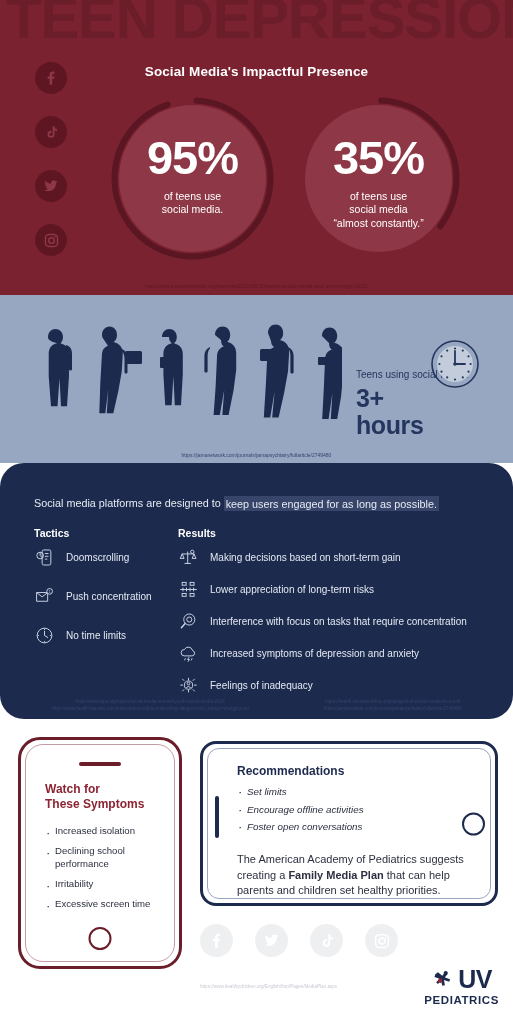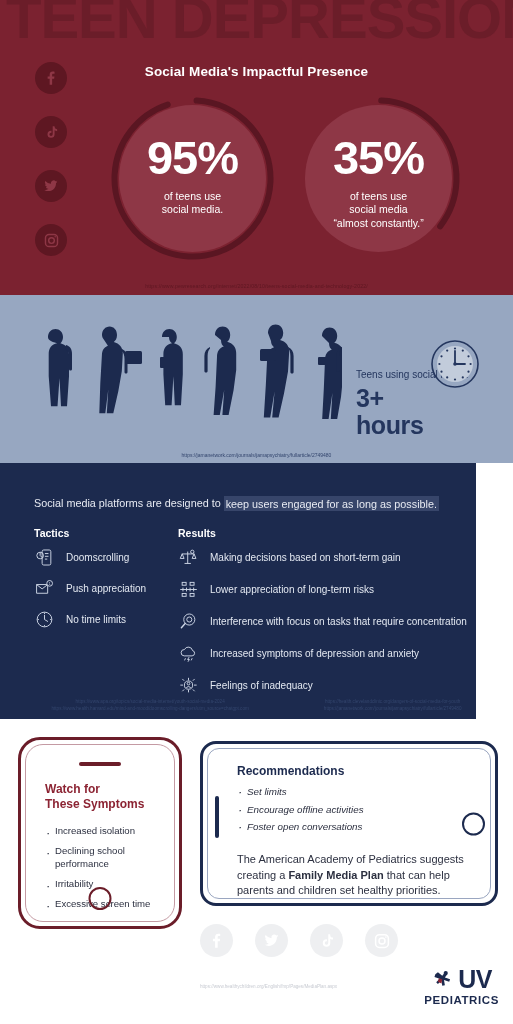--- a/index.html
+++ b/index.html
@@ -116,45 +116,46 @@
     position: absolute;
     bottom: 5px; left: 0; width: 513px;
     text-align: center;
     font-size: 5px;
     color: #33456d;
   }
 
   
   .sec-navy {
     position: relative;
-    width: 476px;
+    width: 513px;
     height: 256px;
     background: #1c2a4e;
     overflow: hidden;
+    border-radius: 24px;
   }
   .navy-intro {
     position: absolute;
     top: 34px; left: 34px;
     font-size: 10.8px;
     color: #e7eaf2;
   }
   .navy-intro .hl {
     background: #37456a;
     padding: 1.5px 2px;
   }
   .col-head {
     position: absolute;
     font-size: 10.5px;
     font-weight: bold;
     color: #ffffff;
   }
   .col-tactics-head { top: 64px; left: 34px; }
   .col-results-head { top: 64px; left: 178px; }
   .ilist { position: absolute; display: flex; flex-direction: column; }
-  .ilist-tactics { top: 84px; left: 34px; gap: 10px; }
+  .ilist-tactics { top: 84px; left: 34px; gap: 18px; }
   .ilist-results { top: 84px; left: 178px; gap: 11px; }
   .irow { display: flex; align-items: center; gap: 11px; height: 21px; }
   .irow .glyph { width: 21px; height: 21px; flex: 0 0 21px; display:flex; align-items:center; justify-content:center; }
   .irow .txt { font-size: 10px; color: #e3e8f1; white-space: nowrap; }
   .src-navy {
     position: absolute;
     bottom: 6px; left: 0; width: 513px;
     display: flex; justify-content: space-around;
     font-size: 4.6px;
     color: #33456d;
@@ -168,21 +169,21 @@
     position: relative;
     width: 513px;
     height: 305px;
     background: #ffffff;
     overflow: hidden;
   }
   
   .phone {
     position: absolute;
     left: 18px; top: 18px;
-    width: 164px; height: 192px;
+    width: 164px; height: 232px;
     border: 3px solid #6b1d29;
     border-radius: 22px;
   }
   .phone-inner {
     position: absolute;
     inset: 4px;
     border: 1px solid #c49aa3;
     border-radius: 18px;
   }
   .phone-notch {
@@ -462,21 +463,21 @@
       </div>
       <div class="irow">
         <span class="glyph">
           <svg width="19" height="19" viewBox="0 0 24 24" fill="none" stroke="#cdd6e6" stroke-width="1.2">
             <path d="M2 7h14v11H2z"></path>
             <path d="M2 7l7 5.5L16 7"></path>
             <circle cx="18.5" cy="5.5" r="3.6" fill="#1c2a4e"></circle>
             <text x="18.5" y="7.2" font-size="4.4" fill="#cdd6e6" stroke="none" text-anchor="middle" font-family="Liberation Sans">1</text>
           </svg>
         </span>
-        <span class="txt">Push appreciation</span>
+        <span class="txt">Push concentration</span>
       </div>
       <div class="irow">
         <span class="glyph">
           <svg width="19" height="19" viewBox="0 0 24 24" fill="none" stroke="#cdd6e6" stroke-width="1.2">
             <circle cx="12" cy="12" r="9.3"></circle>
             <path d="M12 6.6V12l4 2.4" stroke-linecap="round"></path>
             <g stroke-width="1.1" stroke-linecap="round">
               <path d="M12 3.6v1M12 19.4v1M20.4 12h-1M4.6 12h-1"></path>
             </g>
           </svg>

